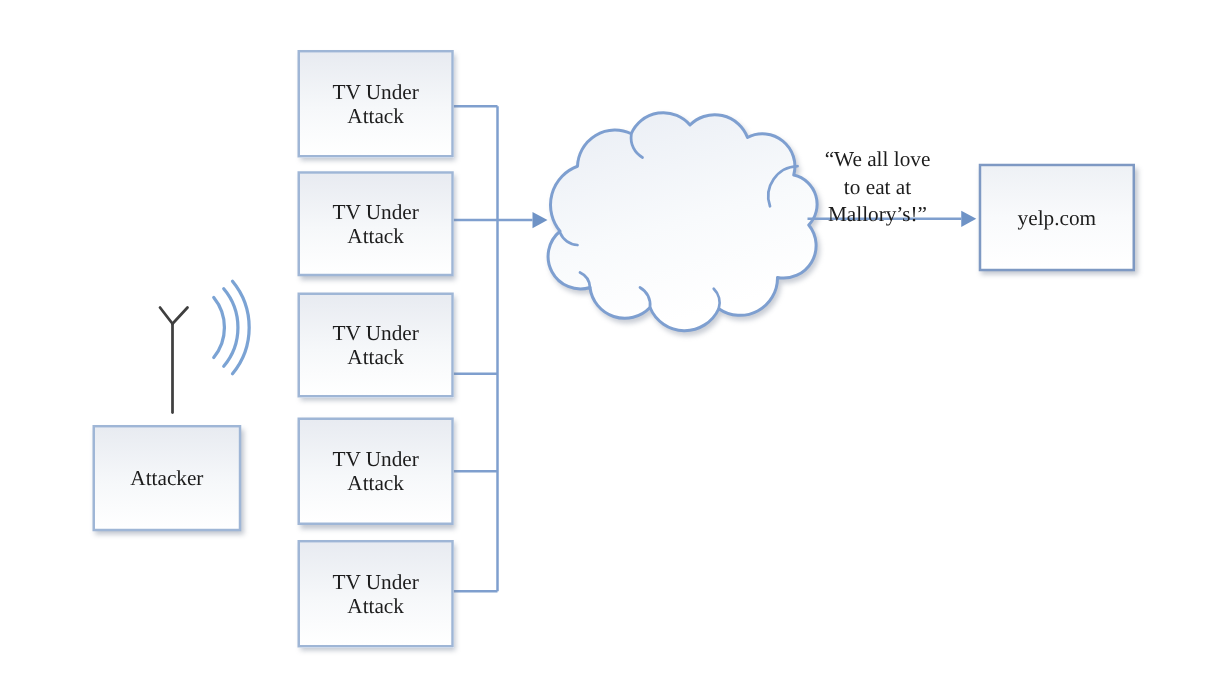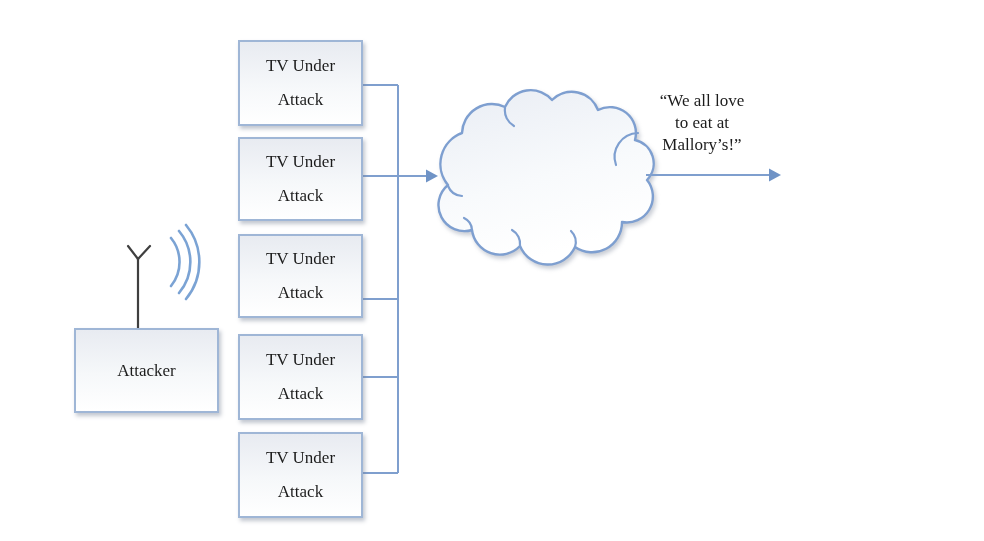--- a/index.html
+++ b/index.html
@@ -25,39 +25,40 @@
     position: absolute;
     box-sizing: border-box;
     border: 2px solid #9fb6d6;
     background: linear-gradient(180deg, #e8ebf1 0%, #f6f8fa 55%, #ffffff 100%);
     box-shadow: 2px 3px 4px rgba(120,130,150,0.45);
     display: flex;
     align-items: center;
     justify-content: center;
     text-align: center;
     font-size: 17px;
-    line-height: 34px;
+    line-height: 19px;
     white-space: pre-line;
   }
-  .node-attacker { left: 74px;  top: 328px; width: 145px; height: 85px; }
+  .node-attacker { left: 74px;  top: 340px; width: 119px; height: 85px; }
   .node-tv       { left: 238px; width: 125px; height: 86px; }
   .node-tv-1 { top: 40px;  }
   .node-tv-2 { top: 137px; height: 84px; }
   .node-tv-3 { top: 234px; height: 84px; }
   .node-tv-4 { top: 334px; }
   .node-tv-5 { top: 432px; }
   .node-yelp {
     left: 783px; top: 131px; width: 125px; height: 86px;
     border-color: #7e99c3;
     background: linear-gradient(180deg, #eef1f5 0%, #f9fafc 50%, #ffffff 100%);
   }
   .floating-label {
     position: absolute;
     text-align: center;
     white-space: pre-line;
+    margin-top: 27px;
   }
   .internet-label {
     left: 485px; top: 165px; width: 120px;
     font-size: 17px;
   }
   .message-label {
     left: 632px; top: 90px; width: 140px;
     font-size: 17px;
     line-height: 22px;
   }
@@ -155,14 +156,17 @@
   <div class="node node-tv node-tv-5">
     <span>TV Under
 Attack</span>
   </div>
 
 
   <div class="floating-label message-label">“We all love
 to eat at
 Mallory’s!”</div>
 
+  <div class="node node-yelp">
+    <span>yelp.com</span>
+  </div>
 
 </div>
 
 </body></html>

